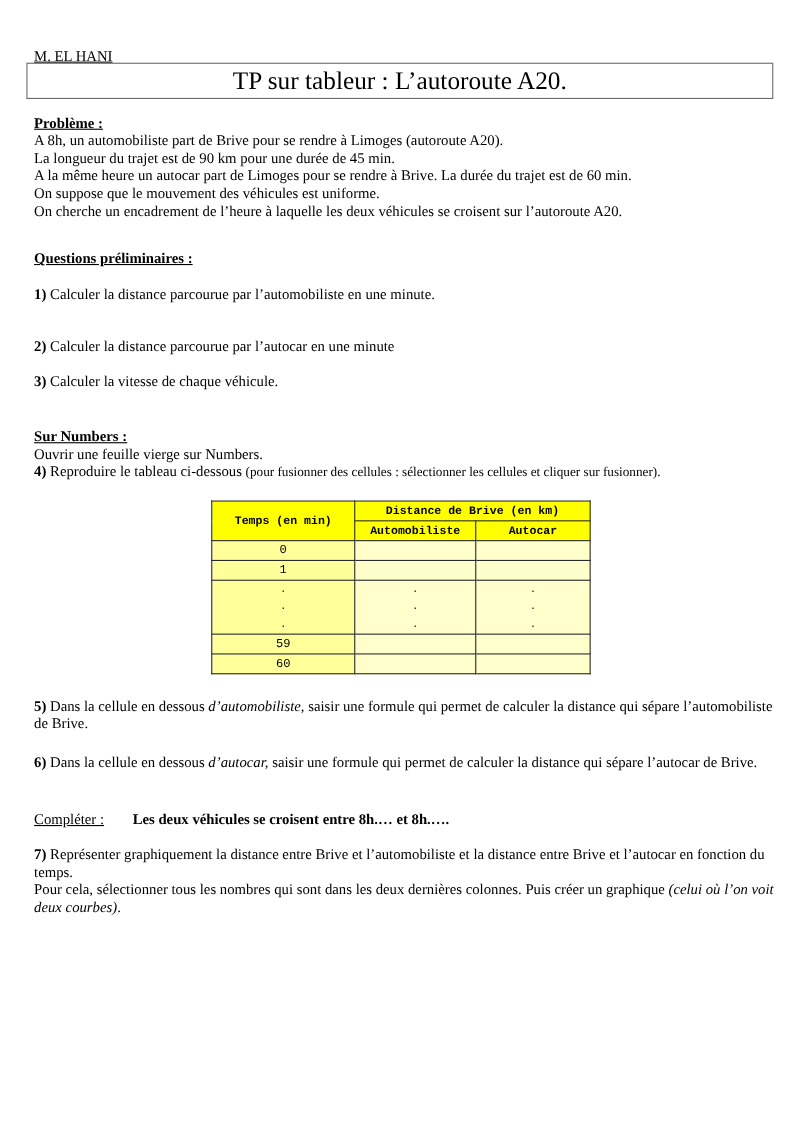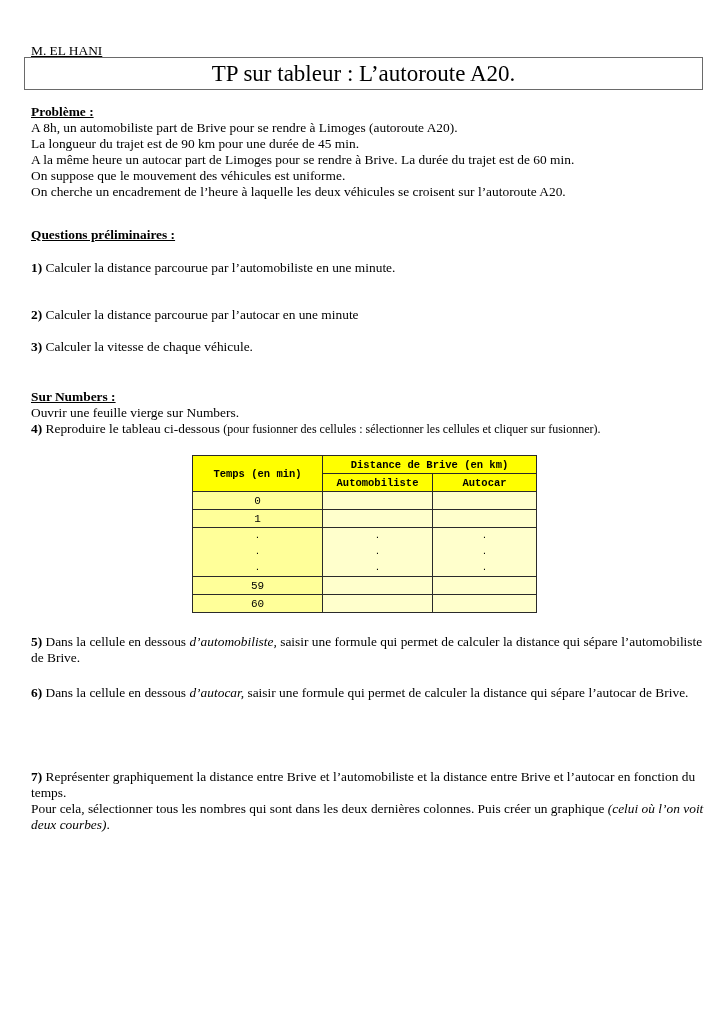--- a/index.html
+++ b/index.html
@@ -130,19 +130,22 @@
     </table>
 
   <div class="block" style="top:634px;">
     <p><span class="b">5)</span><span> Dans la cellule en dessous </span><span class="i">d’automobiliste,</span><span> saisir une formule qui permet de calculer la distance qui sépare l’automobiliste de Brive.</span></p>
   </div>
 
   <div class="block" style="top:685px;">
     <p><span class="b">6)</span><span> Dans la cellule en dessous </span><span class="i">d’autocar,</span><span> saisir une formule qui permet de calculer la distance qui sépare l’autocar de Brive.</span></p>
   </div>
 
+  <div class="block" style="top:737px;">
+    <p><span class="u">Compléter :</span><span style="display:inline-block;width:26px;"></span><span class="b">Les deux véhicules se croisent entre 8h.… et 8h.….</span></p>
+  </div>
 
   <div class="block" style="top:769px;">
     <p><span class="b">7)</span><span> Représenter graphiquement la distance entre Brive et l’automobiliste et la distance entre Brive et l’autocar en fonction du temps.</span></p>
     <p><span>Pour cela, sélectionner tous les nombres qui sont dans les deux dernières colonnes. Puis créer un graphique </span><span class="i">(celui où l’on voit deux courbes)</span><span>.</span></p>
   </div>
 
 </div>
 
 </body></html>

